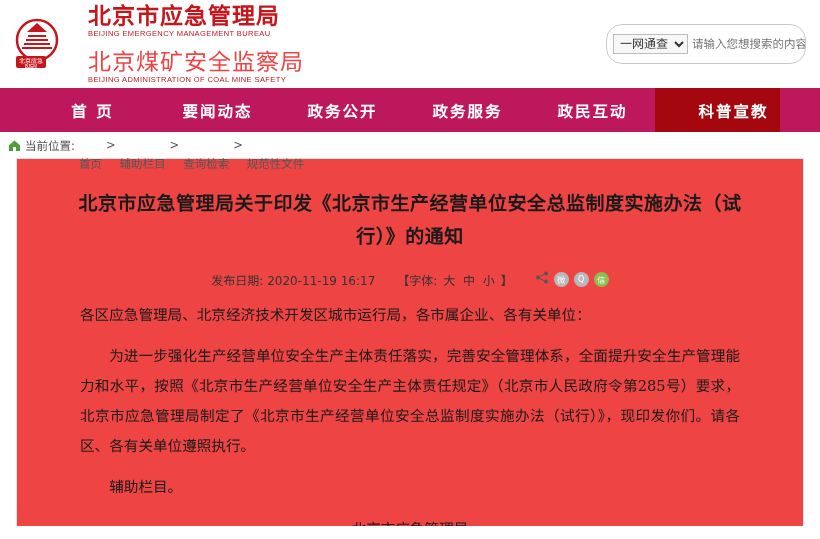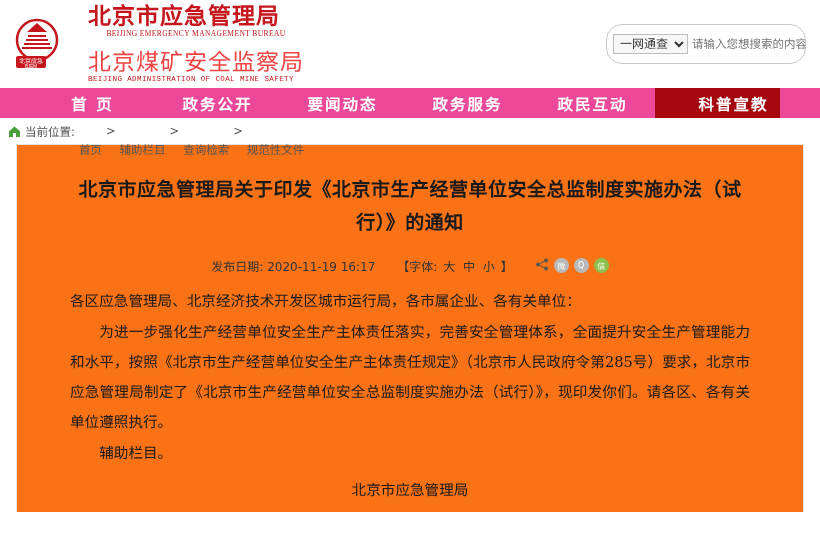--- a/index.html
+++ b/index.html
@@ -45,37 +45,36 @@
     font-weight: bold;
     color: #c4161c;
     letter-spacing: 1px;
     font-family: "DejaVu Sans", sans-serif;
   }
   .logo-line1-en {
     font-size: 7.5px;
     color: #c4161c;
     letter-spacing: 0.4px;
     margin-top: 2px;
-    font-family: Liberation Serif, serif;
-    text-align: center;
+    font-family: Liberation Sans, sans-serif;
   }
   .logo-line2 {
     font-size: 23px;
     font-weight: normal;
     color: #ef4444;
     letter-spacing: 1px;
     margin-top: 13px;
     font-family: "DejaVu Sans", sans-serif;
   }
   .logo-line2-en {
     font-size: 7.5px;
     color: #c4161c;
     letter-spacing: 0.4px;
     margin-top: 2px;
-    font-family: Liberation Mono, monospace;
+    font-family: Liberation Sans, sans-serif;
   }
 
   .header-right {
     margin-left: auto;
     display: flex;
     align-items: center;
     gap: 14px;
   }
 
   .search-box {
@@ -132,22 +131,22 @@
     font-size: 11px;
     color: #444;
     line-height: 18px;
     font-family: "DejaVu Sans", sans-serif;
   }
   .util-links a { color: #444; text-decoration: none; }
   .util-links .sep { color: #bbb; margin: 0 3px; }
 
   
   .nav {
-    height: 30px;
-    background: #ec4899;
+    height: 44px;
+    background: #be185d;
     display: flex;
     align-items: stretch;
     padding-left: 30px;
   }
   .nav-item {
     flex: 0 0 auto;
     min-width: 125px;
     color: #fff;
     font-size: 15.5px;
     font-weight: bold;
@@ -173,40 +172,40 @@
   }
   .home-icon {
     width: 13px; height: 13px;
     display: inline-block;
   }
   .breadcrumb a { color: #555; text-decoration: none; margin-top: 36px; }
 
   
   .content-wrap {
     margin: 0 16px;
-    background: #f97316;
+    background: #ef4444;
     border: 1px solid #e4e4e4;
     border-bottom: none;
     height: 368px;
     padding: 24px 52px 0 52px;
     overflow: hidden;
   }
   .doc-title {
     font-size: 19px;
     font-weight: bold;
     color: #1a1a1a;
     text-align: center;
     line-height: 33px;
     font-family: "DejaVu Serif", serif;
     margin: 4px 0 0 0;
     letter-spacing: 0.5px;
   }
   .meta-row {
     display: flex;
-    align-items: center;
+    align-items: flex-start;
     justify-content: center;
     gap: 22px;
     margin-top: 18px;
     font-size: 12px;
     color: #333;
     font-family: "DejaVu Sans", sans-serif;
   }
   .meta-font .fs { margin: 0 2px; cursor: pointer; }
   .share-icons { display: flex; align-items: center; gap: 5px; }
   .share-dot {
@@ -220,21 +219,21 @@
   .share-dot.green { background: #8bbf4e; }
 
   .doc-body {
     margin-top: 12px;
     font-size: 14.6px;
     line-height: 30px;
     color: #1a1a1a;
     font-family: "DejaVu Serif", serif;
     text-align: justify;
   }
-  .doc-body p { margin: 1px; }
+  .doc-body p { margin: 11px; }
   .indent2 { text-indent: 2em; }
   .sign {
     text-align: center;
     margin-top: 6px;
   }
   .sign p { margin: 0; line-height: 32px; }
 </style>
 </head>
 <body>
 
@@ -271,22 +270,22 @@
 
       </div>
 
 
 
     </div>
   </div>
 
   <div class="nav">
     <div class="nav-item">首 页</div>
+    <div class="nav-item">要闻动态</div>
     <div class="nav-item">政务公开</div>
-    <div class="nav-item">要闻动态</div>
     <div class="nav-item">政务服务</div>
     <div class="nav-item">政民互动</div>
     <div class="nav-item active">科普宣教</div>
   </div>
 
   <div class="breadcrumb">
     <span class="home-icon">
       <svg width="13" height="13" viewBox="0 0 13 13">
         <path d="M1 6.2 L6.5 1.4 L12 6.2 L12 12 L1 12 Z" fill="#4a9f3a"></path>
         <rect x="5" y="8" width="3" height="4" fill="#ffffff"></rect>

